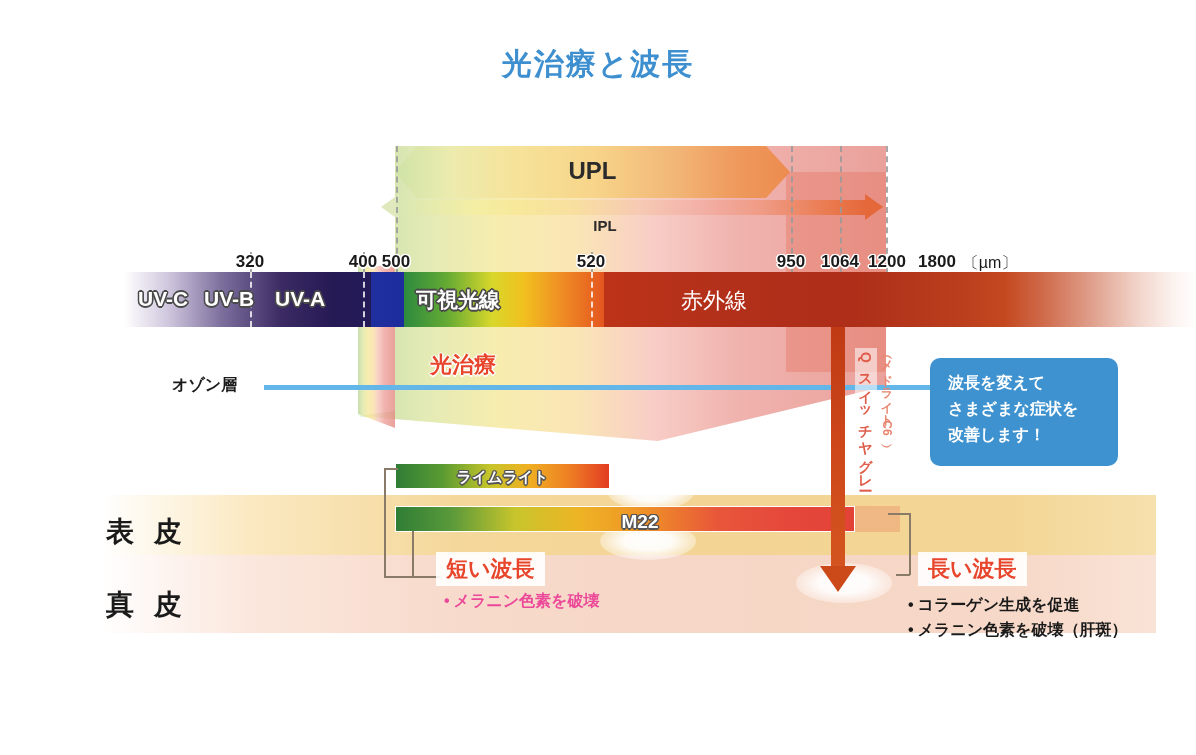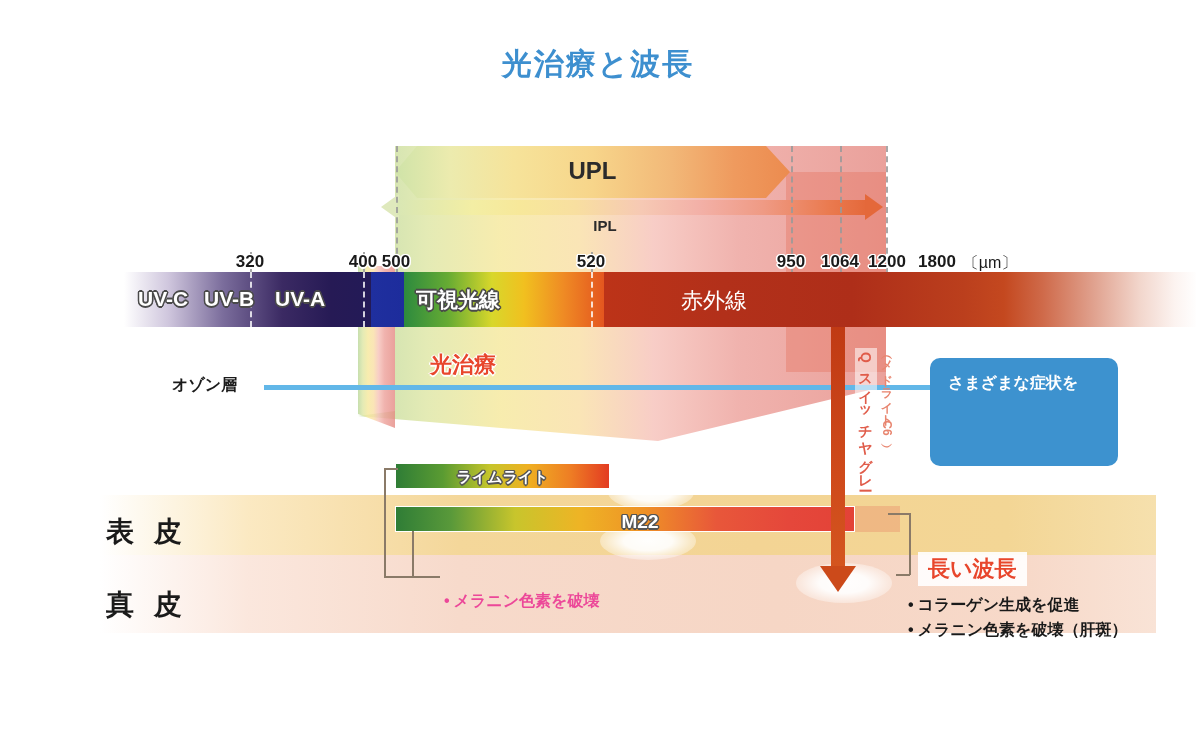--- a/index.html
+++ b/index.html
@@ -337,21 +337,23 @@
 
   <div class="abs" id="ozone-line"></div>
   <div class="abs" id="ozone-label">オゾン層</div>
 
   <div class="abs" id="qs-box"></div>
   <div class="abs" id="qs-text">Qスイッチヤグレーザー</div>
   <div class="abs" id="qs-sub">（メドライトC6）</div>
 
   <div class="abs" id="callout"></div>
   <div class="abs" id="callout-text">
+    <div>波長を変えて</div>
     <div>さまざまな症状を</div>
+    <div>改善します！</div>
   </div>
 
   <div class="abs" id="epidermis"></div>
   <div class="abs" id="dermis"></div>
   <div class="abs skin-label" style="left:106px;top:513px;">表 皮</div>
   <div class="abs skin-label" style="left:106px;top:586px;">真 皮</div>
 
   <div class="abs glow" style="left:608px;top:474px;width:86px;height:36px;"></div>
   <div class="abs glow" style="left:600px;top:522px;width:96px;height:38px;"></div>
   <div class="abs glow" style="left:796px;top:563px;width:96px;height:40px;"></div>
@@ -368,20 +370,21 @@
 
   <div class="abs bracket" style="left:384px;top:468px;width:1.6px;height:110px;"></div>
   <div class="abs bracket" style="left:384px;top:468px;width:14px;height:1.6px;"></div>
   <div class="abs bracket" style="left:384px;top:576px;width:56px;height:1.6px;"></div>
   <div class="abs bracket" style="left:412px;top:531px;width:1.6px;height:46px;"></div>
 
   <div class="abs bracket" style="left:909px;top:513px;width:1.6px;height:62px;"></div>
   <div class="abs bracket" style="left:888px;top:513px;width:22px;height:1.6px;"></div>
   <div class="abs bracket" style="left:896px;top:574px;width:14px;height:1.6px;"></div>
 
+  <div class="abs" id="short-label">短い波長</div>
   <div class="abs" id="short-bullet">
     <div><span class="bullet-dot">•</span><span>メラニン色素を破壊</span></div>
   </div>
 
   <div class="abs" id="long-label">長い波長</div>
   <div class="abs" id="long-bullets">
     <div><span class="bullet-dot">•</span><span>コラーゲン生成を促進</span></div>
     <div><span class="bullet-dot">•</span><span>メラニン色素を破壊（肝斑）</span></div>
   </div>
 

